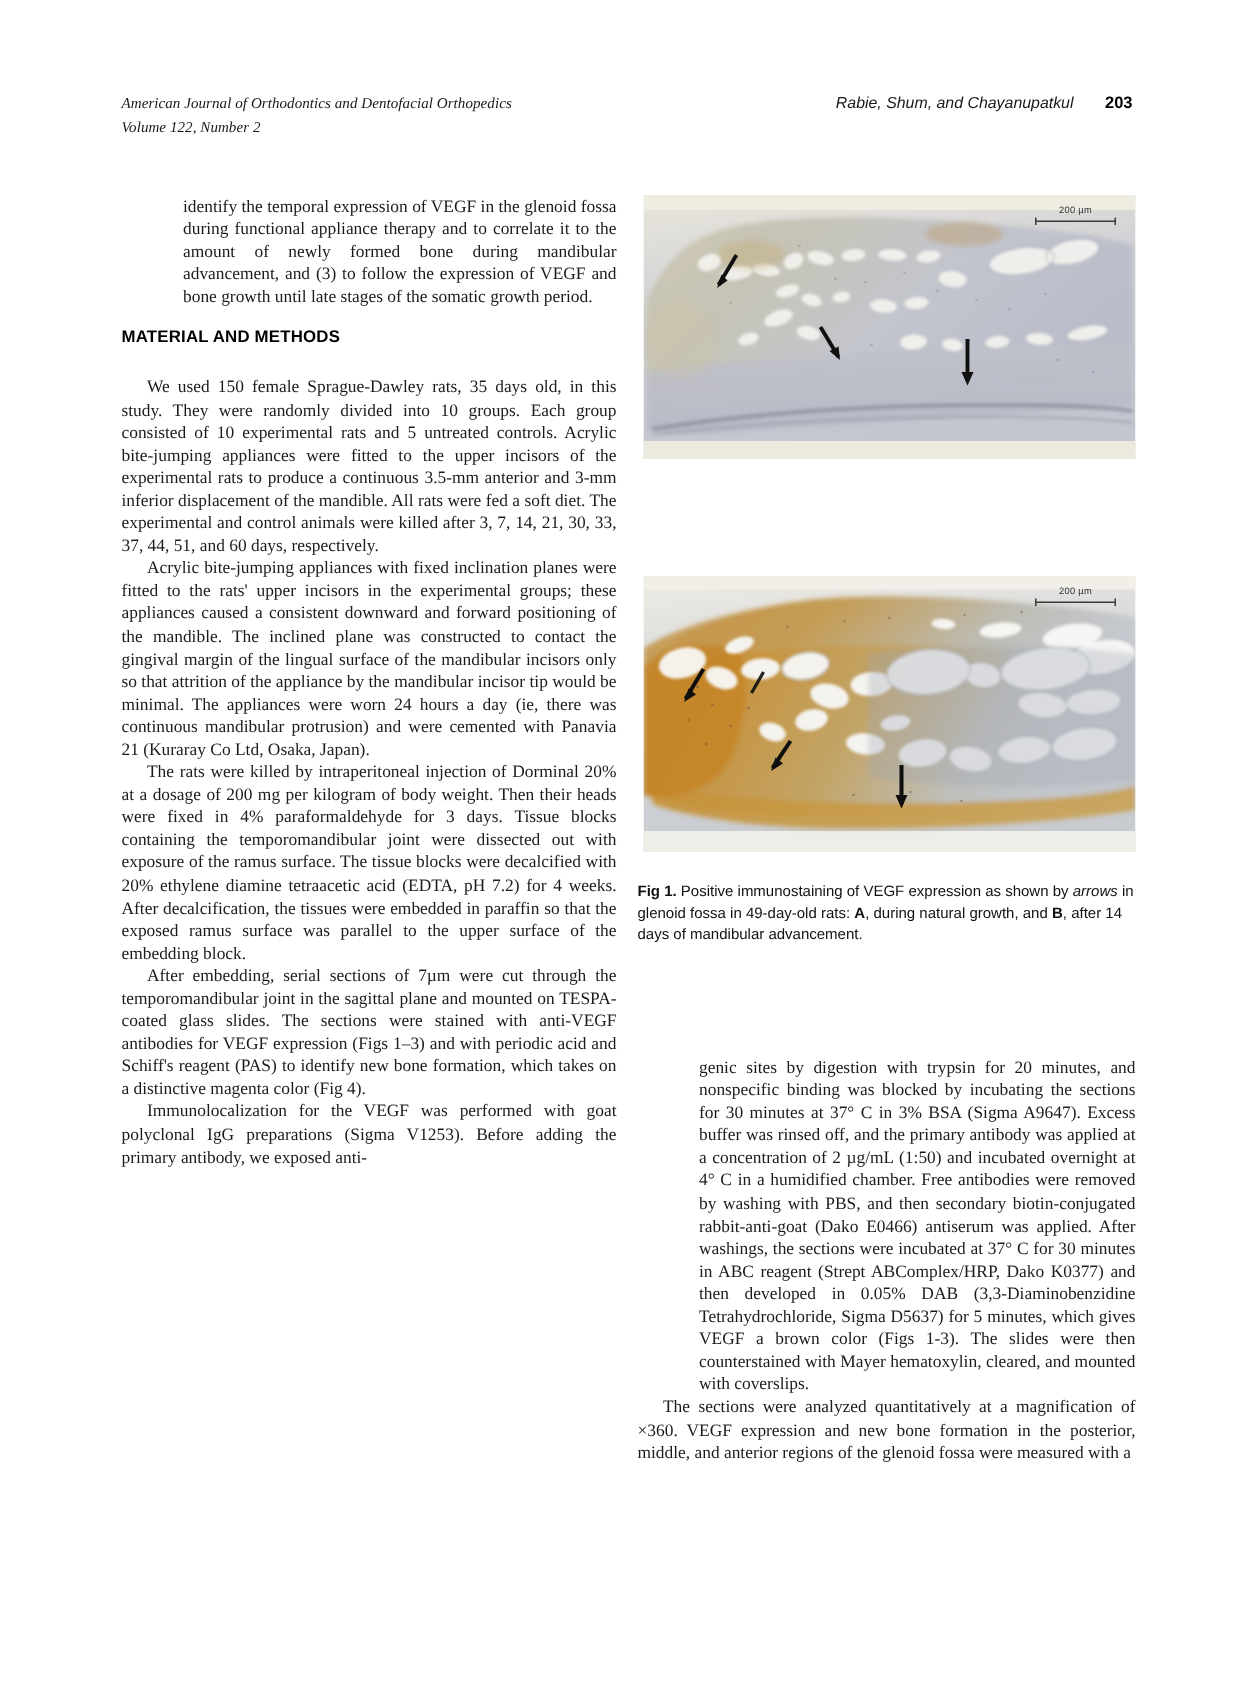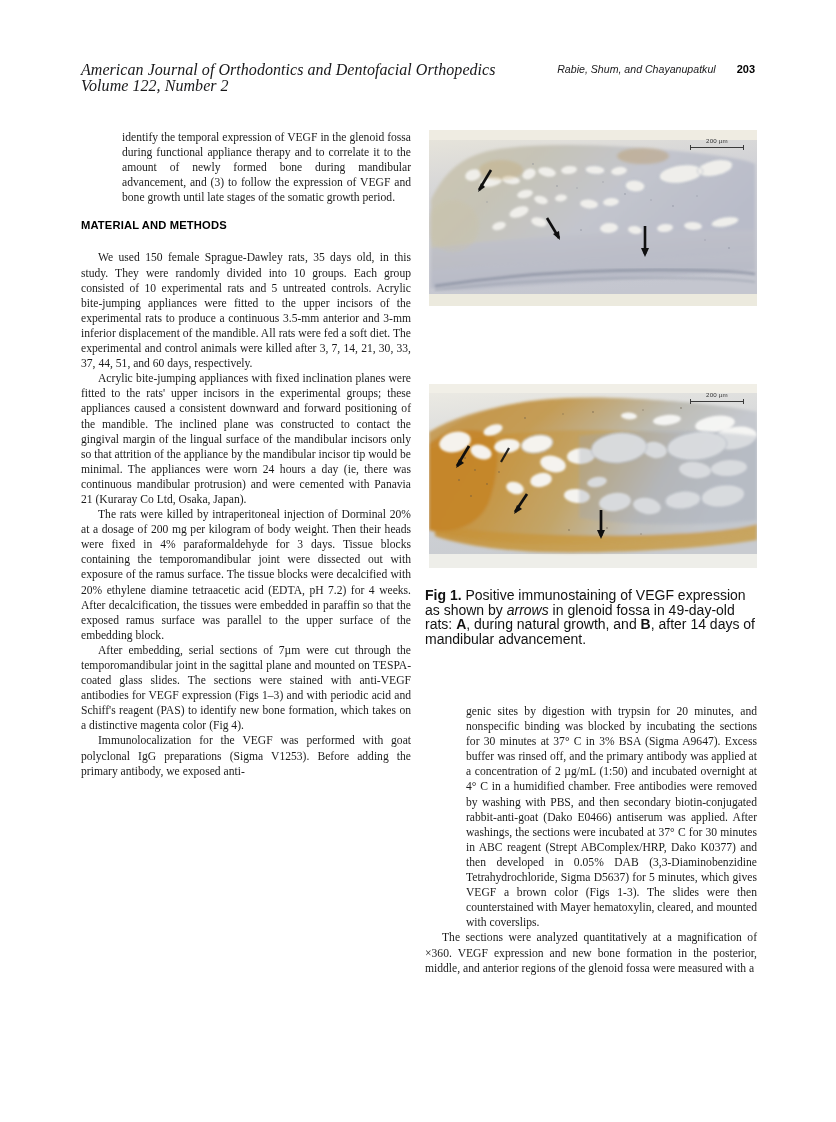--- a/index.html
+++ b/index.html
@@ -31,21 +31,21 @@
     top: 62px;
     width: 674px;
     height: 34px;
   }
   .runhead-left {
     position: absolute;
     left: 0;
     top: 0;
     font-family: "Liberation Serif", serif;
     font-style: italic;
-    font-size: 16px;
+    font-size: 10px;
     line-height: 15.5px;
     color: #18181a;
     letter-spacing: 0.05px;
     white-space: nowrap;
   }
   .runhead-left .vol { display: block; }
   .runhead-right {
     position: absolute;
     right: 0;
     top: 0;
@@ -159,21 +159,21 @@
   }
   .scalebar .sb-rule::before { left: 0; }
   .scalebar .sb-rule::after { right: 0; }
 
   .fig-caption {
     position: absolute;
     left: 425px;
     top: 588px;
     width: 332px;
     font-family: "Liberation Sans", sans-serif;
-    font-size: 14px;
+    font-size: 10px;
     line-height: 14.6px;
     color: #111;
     text-align: left;
   }
   .fig-caption .fignum { font-weight: bold; }
   .fig-caption em { font-style: italic; }
   .fig-caption b { font-weight: bold; }
 </style>
 </head>
 <body>

